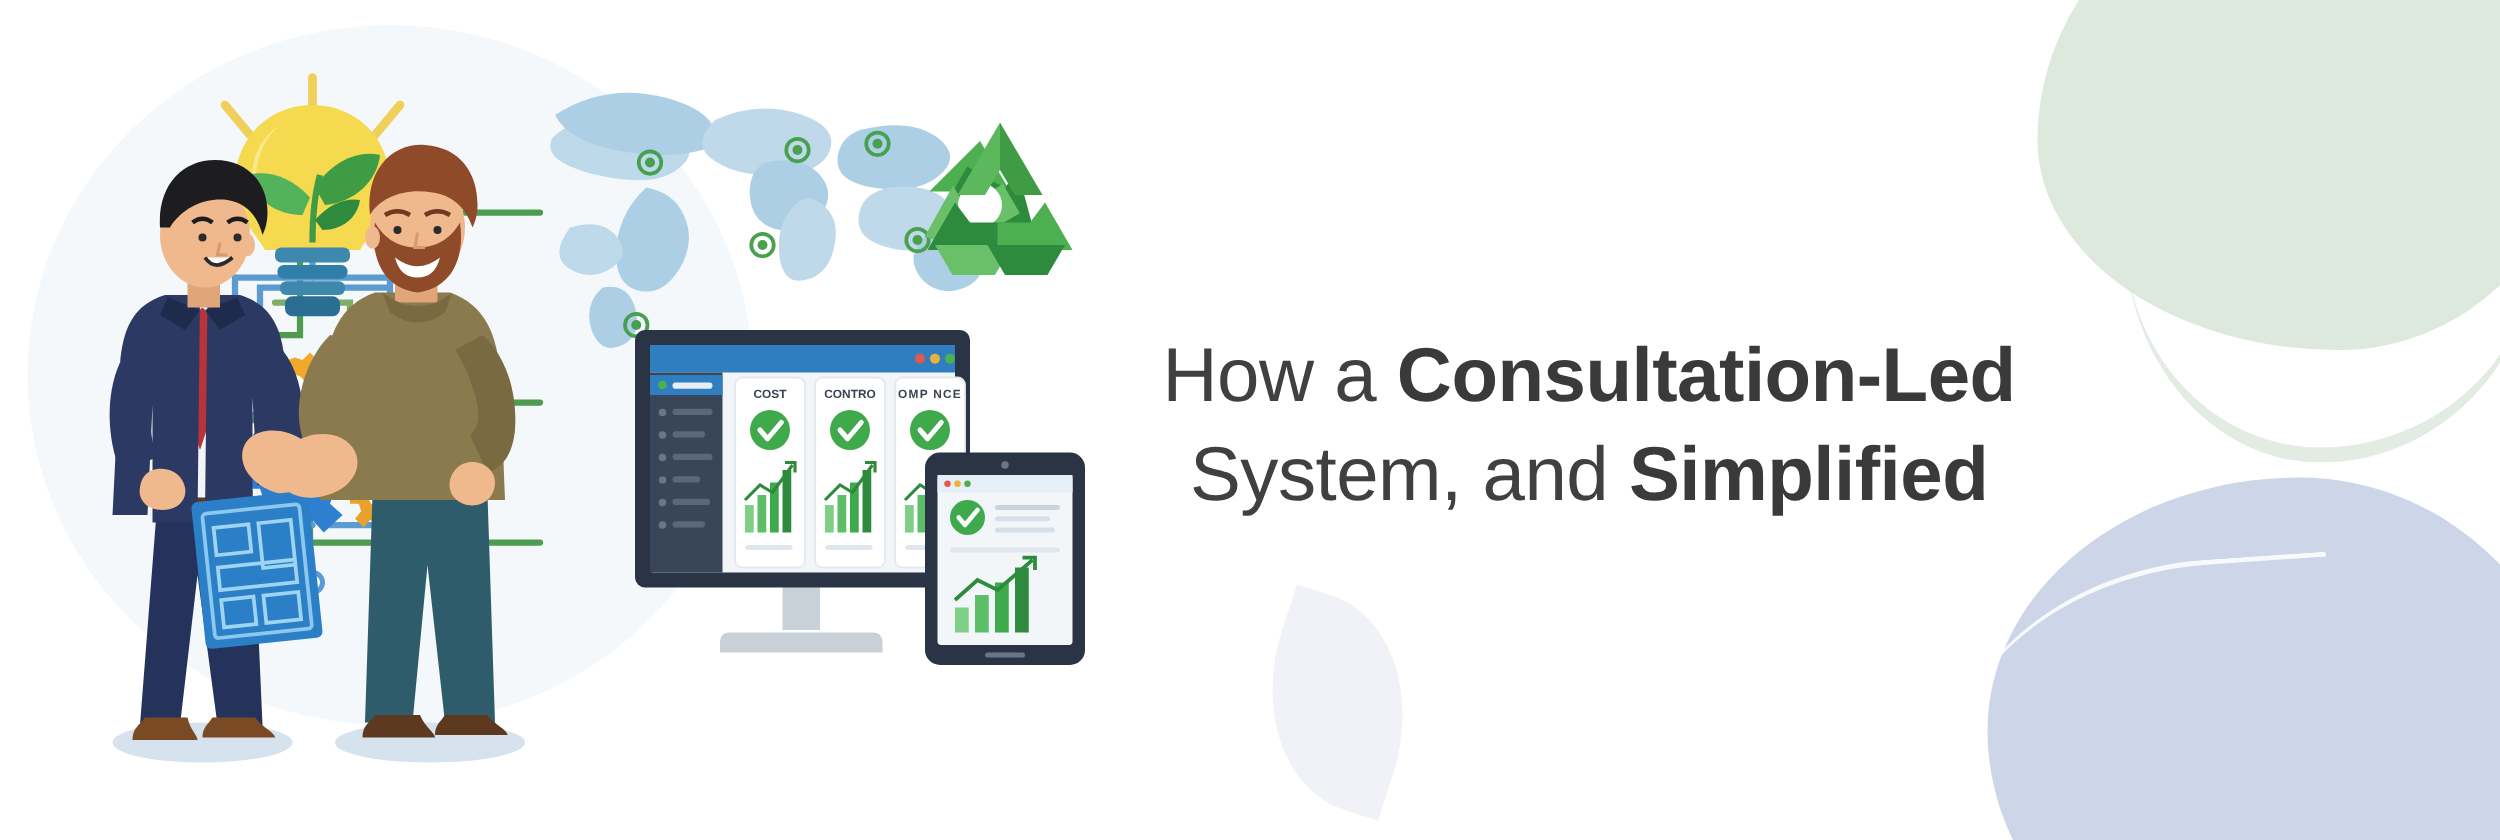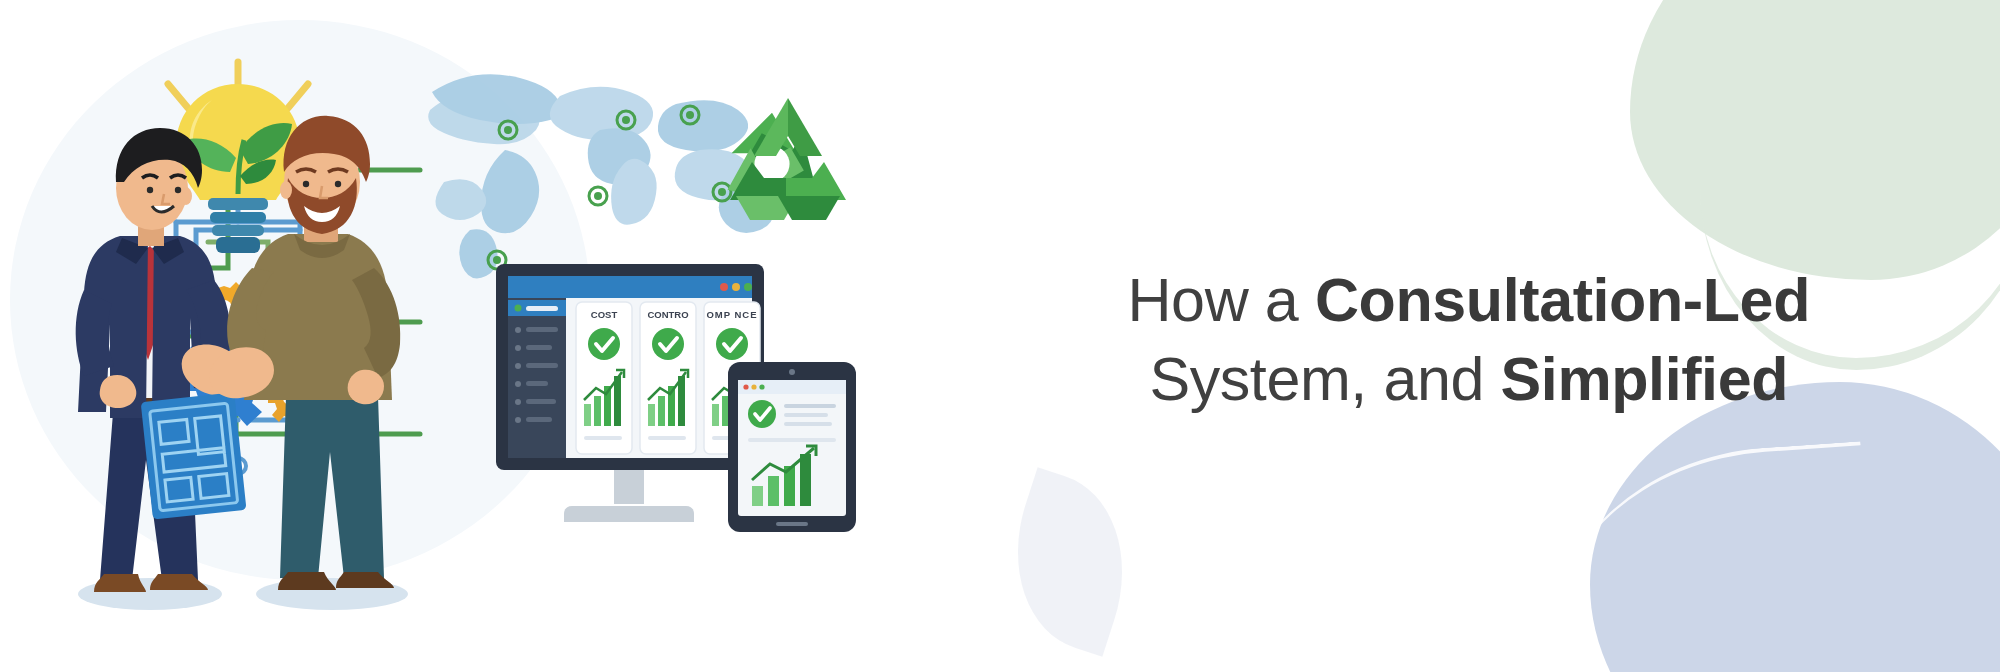--- a/index.html
+++ b/index.html
@@ -36,27 +36,27 @@
   }
   .leaf-ghost {
     position:absolute; left:1010px; bottom:30px; width:120px; height:160px;
     background:#eef1f6;
     border-radius:0 76% 0 76%;
     transform:rotate(18deg);
     opacity:.9;
   }
 
   
-  .illus { position:absolute; left:0; top:0; width:900px; height:672px; }
+  .illus { position:absolute; left:0; top:0; width:900px; height:672px;padding-left:12px; }
   .illus svg { display:block; }
 
   
   .headline-wrap {
     position:absolute; left:930px; top:140px; width:880px; height:400px;
-    display:flex; align-items:center; justify-content:flex-end;
+    display:flex; align-items:center; justify-content:flex-start;
   }
   .headline {
     text-align:center;
     color:#404040;
     font-size:61px;
     line-height:1.30;
     font-weight:400;
     letter-spacing:-0.4px;
     font-family:"Liberation Sans", sans-serif;
   }

